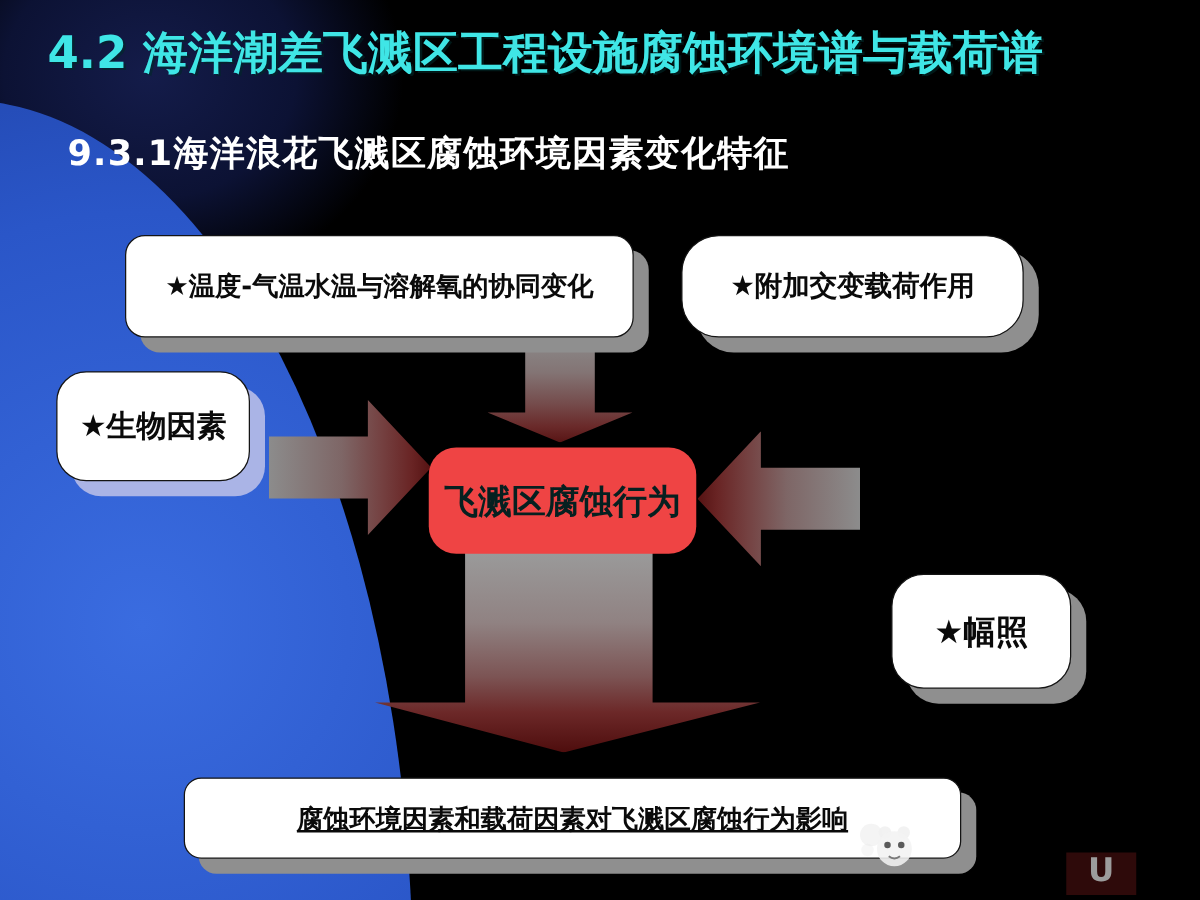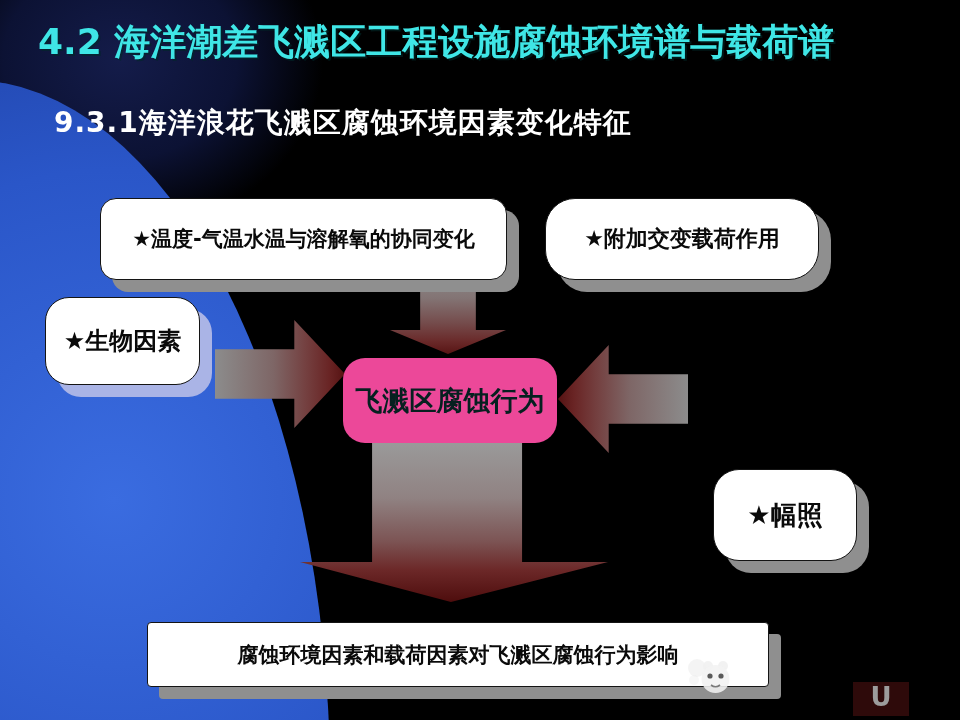--- a/index.html
+++ b/index.html
@@ -35,42 +35,43 @@
     z-index:5;white-space:nowrap;margin-top:12px;
   }
   .wbox{
     position:absolute;
     background:#ffffff;
     border:1.5px solid #141414;
     display:flex;align-items:center;justify-content:center;
     color:#0a0a0a;font-weight:bold;text-align:center;
     z-index:3;
   }
-  .shadow-gray{box-shadow:12px 12px 0 #8f8f8f;margin-top:10px;}
+  .shadow-gray{box-shadow:12px 12px 0 #8f8f8f;}
   .shadow-blue{box-shadow:12px 12px 0 #aab4e6;}
   .box-temp   {left:100px;top:188px;width:405px;height:80px;border-radius:16px;font-size:21px;}
   .box-load   {left:545px;top:188px;width:272px;height:80px;border-radius:30px;font-size:22px;}
   .box-bio    {left:45px; top:297px;width:153px;height:86px;border-radius:24px;font-size:24px;}
   .box-tide   {left:705px;top:308px;width:158px;height:94px;border-radius:26px;font-size:22px;line-height:1.35;}
   .box-salt   {left:45px; top:423px;width:152px;height:92px;border-radius:24px;font-size:27px;}
   .box-rad    {left:713px;top:459px;width:142px;height:90px;border-radius:26px;font-size:26px;}
   .box-center{
     position:absolute;left:343px;top:358px;width:214px;height:85px;
-    background:#ec4899;border-radius:22px;
+    background:#ef4444;border-radius:22px;
     display:flex;align-items:center;justify-content:center;
     color:#062020;font-size:27px;font-weight:bold;
     z-index:4;
   }
   .box-bottom{
     position:absolute;left:147px;top:622px;width:620px;height:63px;
-    background:#ffffff;border:1.5px solid #141414;border-radius:4px;
+    background:#ffffff;border:1.5px solid #141414;border-radius:14px;
     box-shadow:12px 12px 0 #8f8f8f;
     display:flex;align-items:center;justify-content:center;
     color:#0a0a0a;font-size:21px;font-weight:bold;
     z-index:3;
+    text-decoration:underline;
   }
   .arrow{position:absolute;z-index:2;}
   .arrow-top{
     left:390px;top:268px;width:116px;height:86px;
     background:linear-gradient(180deg,#8c8c8c 0%,#837474 35%,#744a4a 65%,#6a2a2a 85%,#581414 100%);
     clip-path:polygon(26% 0,74% 0,74% 72%,100% 72%,50% 100%,0 72%,26% 72%);
   }
   .arrow-left{
     left:215px;top:320px;width:130px;height:108px;
     background:linear-gradient(90deg,#8c8c8c 0%,#7e6666 45%,#744040 70%,#692424 88%,#551212 100%);

